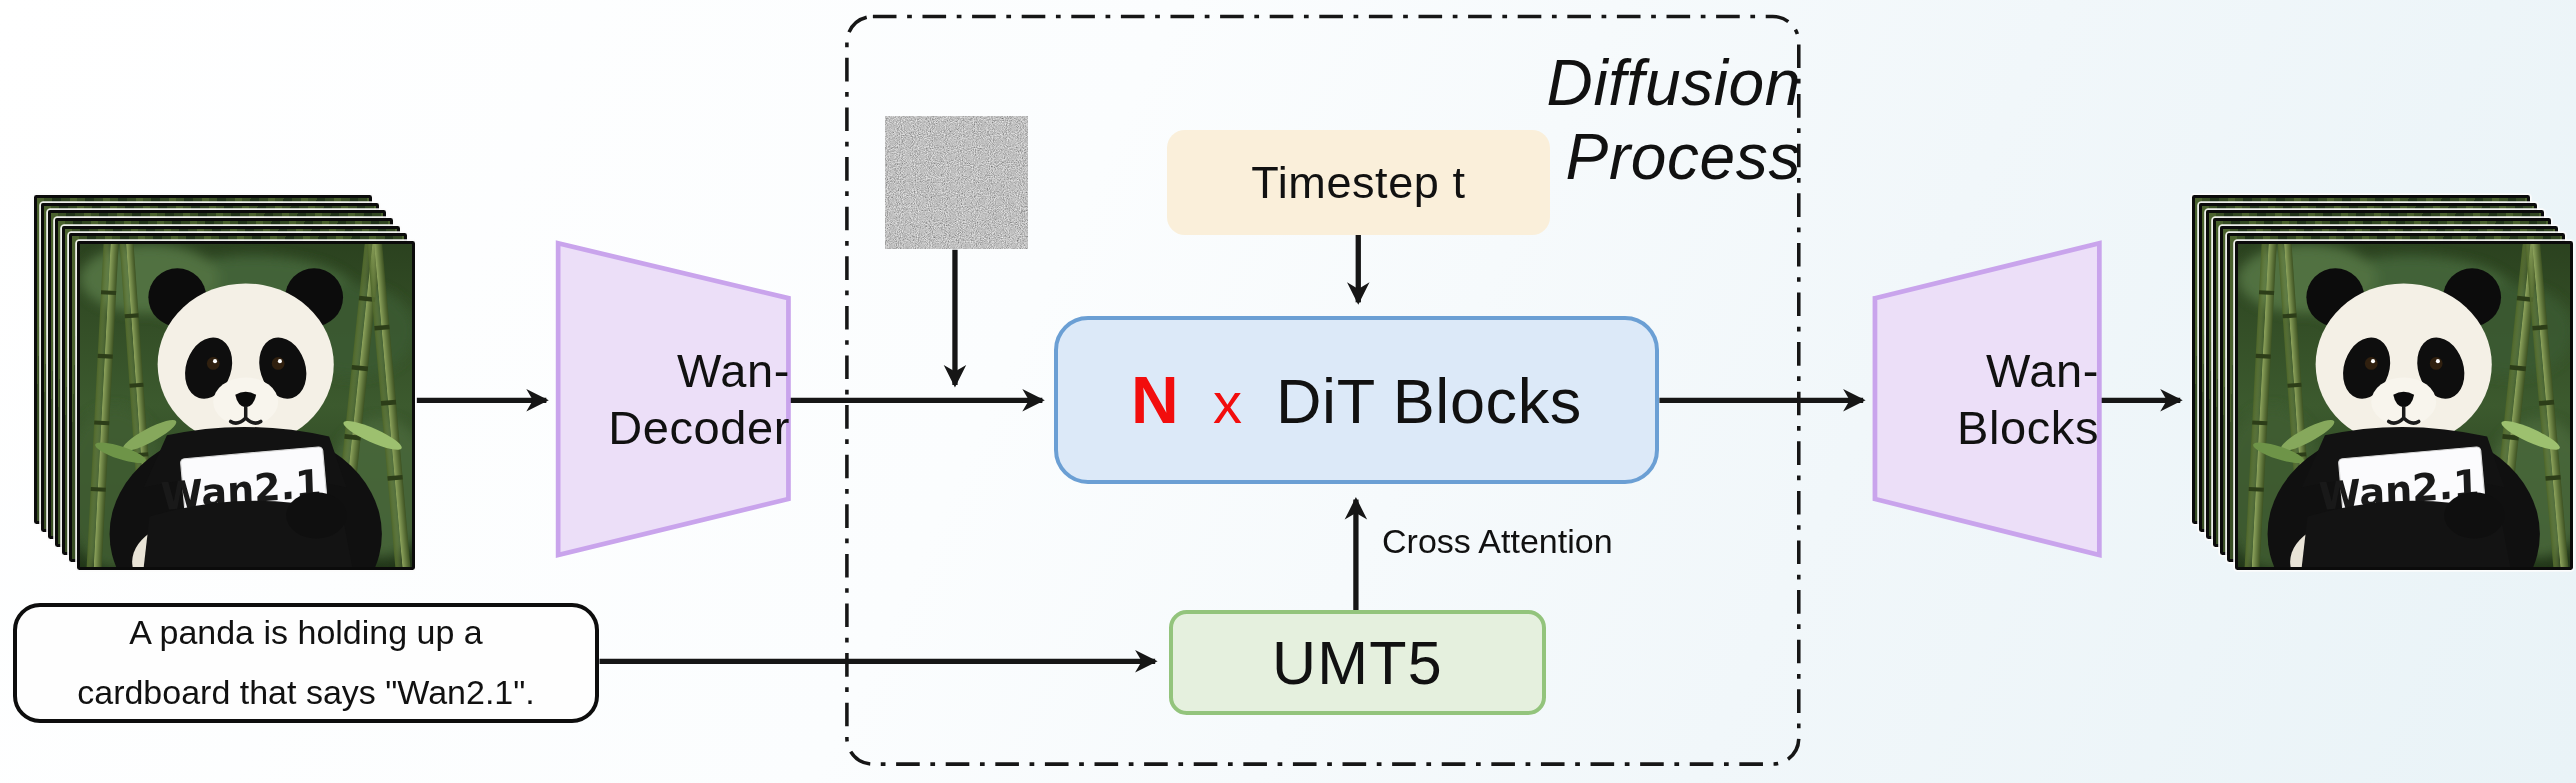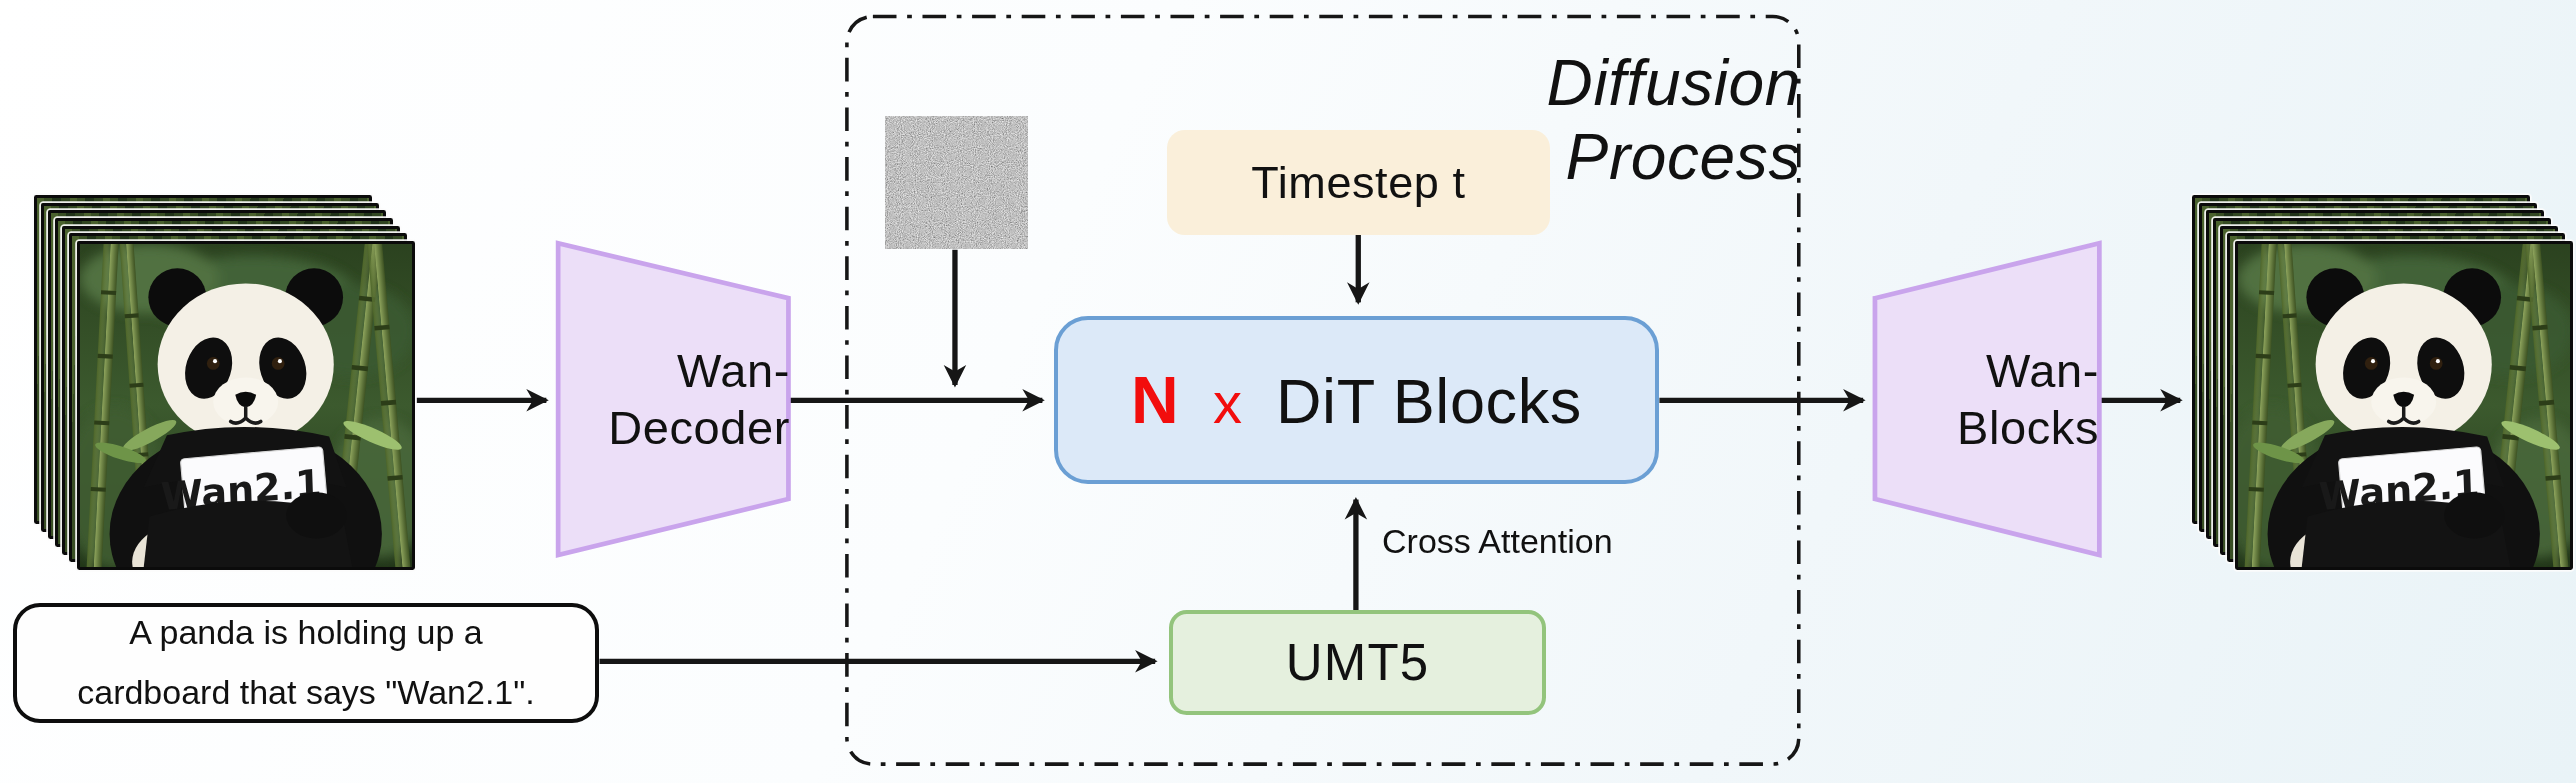--- a/index.html
+++ b/index.html
@@ -35,21 +35,21 @@
   .dit-box{
     left:1054px;top:316px;width:605px;height:168px;border-radius:34px;
     background:#dce9f8;border:4.7px solid #6b9fd4;
     font-size:63px;font-weight:500;letter-spacing:0.6px;
   }
   .dit-box .n{color:#f20d0d;font-weight:800;font-size:66px;}
   .dit-box .times{color:#f20d0d;font-weight:400;margin:0 15.4px;font-size:58px;}
   .umt5-box{
     left:1169px;top:610px;width:377px;height:105px;border-radius:17.7px;
     background:#e5f0de;border:4.1px solid #93c47c;
-    font-size:51px;font-weight:500;letter-spacing:1.2px;
+    font-size:61px;font-weight:500;letter-spacing:1.2px;
   }
   .prompt-box{
     left:13px;top:603px;width:586px;height:120px;border-radius:27px;
     background:#fefefe;border:4.1px solid #0d0d0d;
     font-size:34px;line-height:1.4;flex-direction:column;gap:12px;
   }
   .trap-label{
     position:absolute;display:flex;flex-direction:column;align-items:flex-end;justify-content:center;
     font-size:47px;font-weight:500;line-height:1.22;letter-spacing:0.6px;
   }

